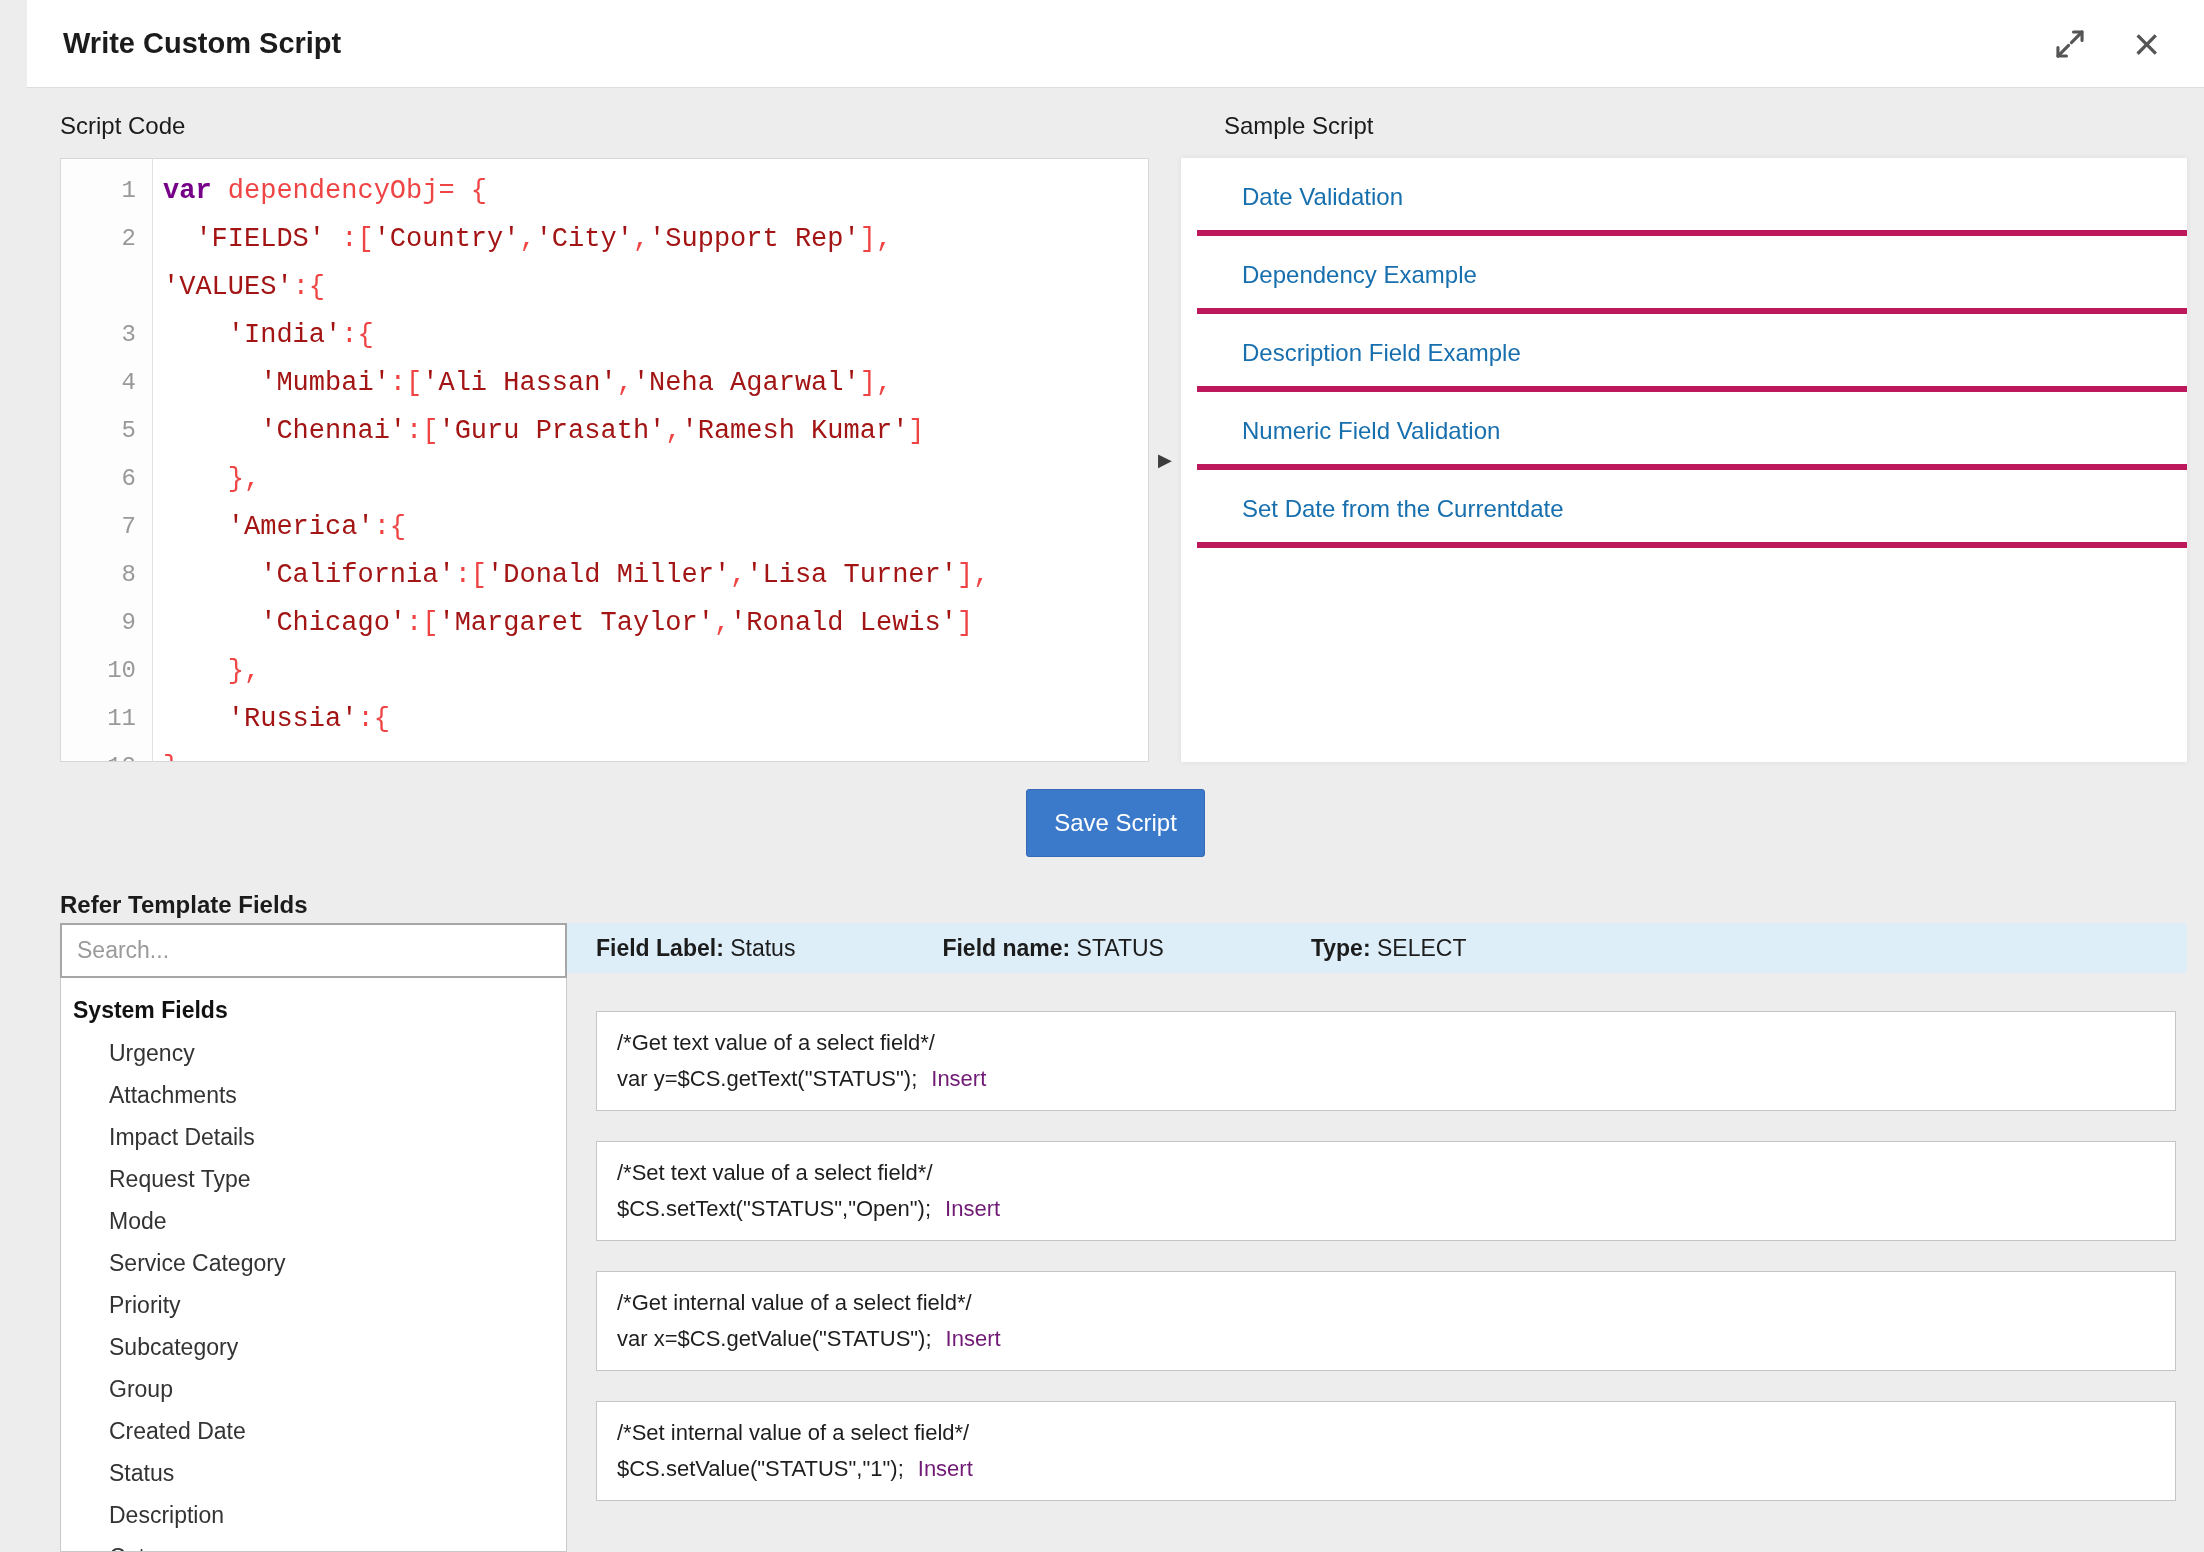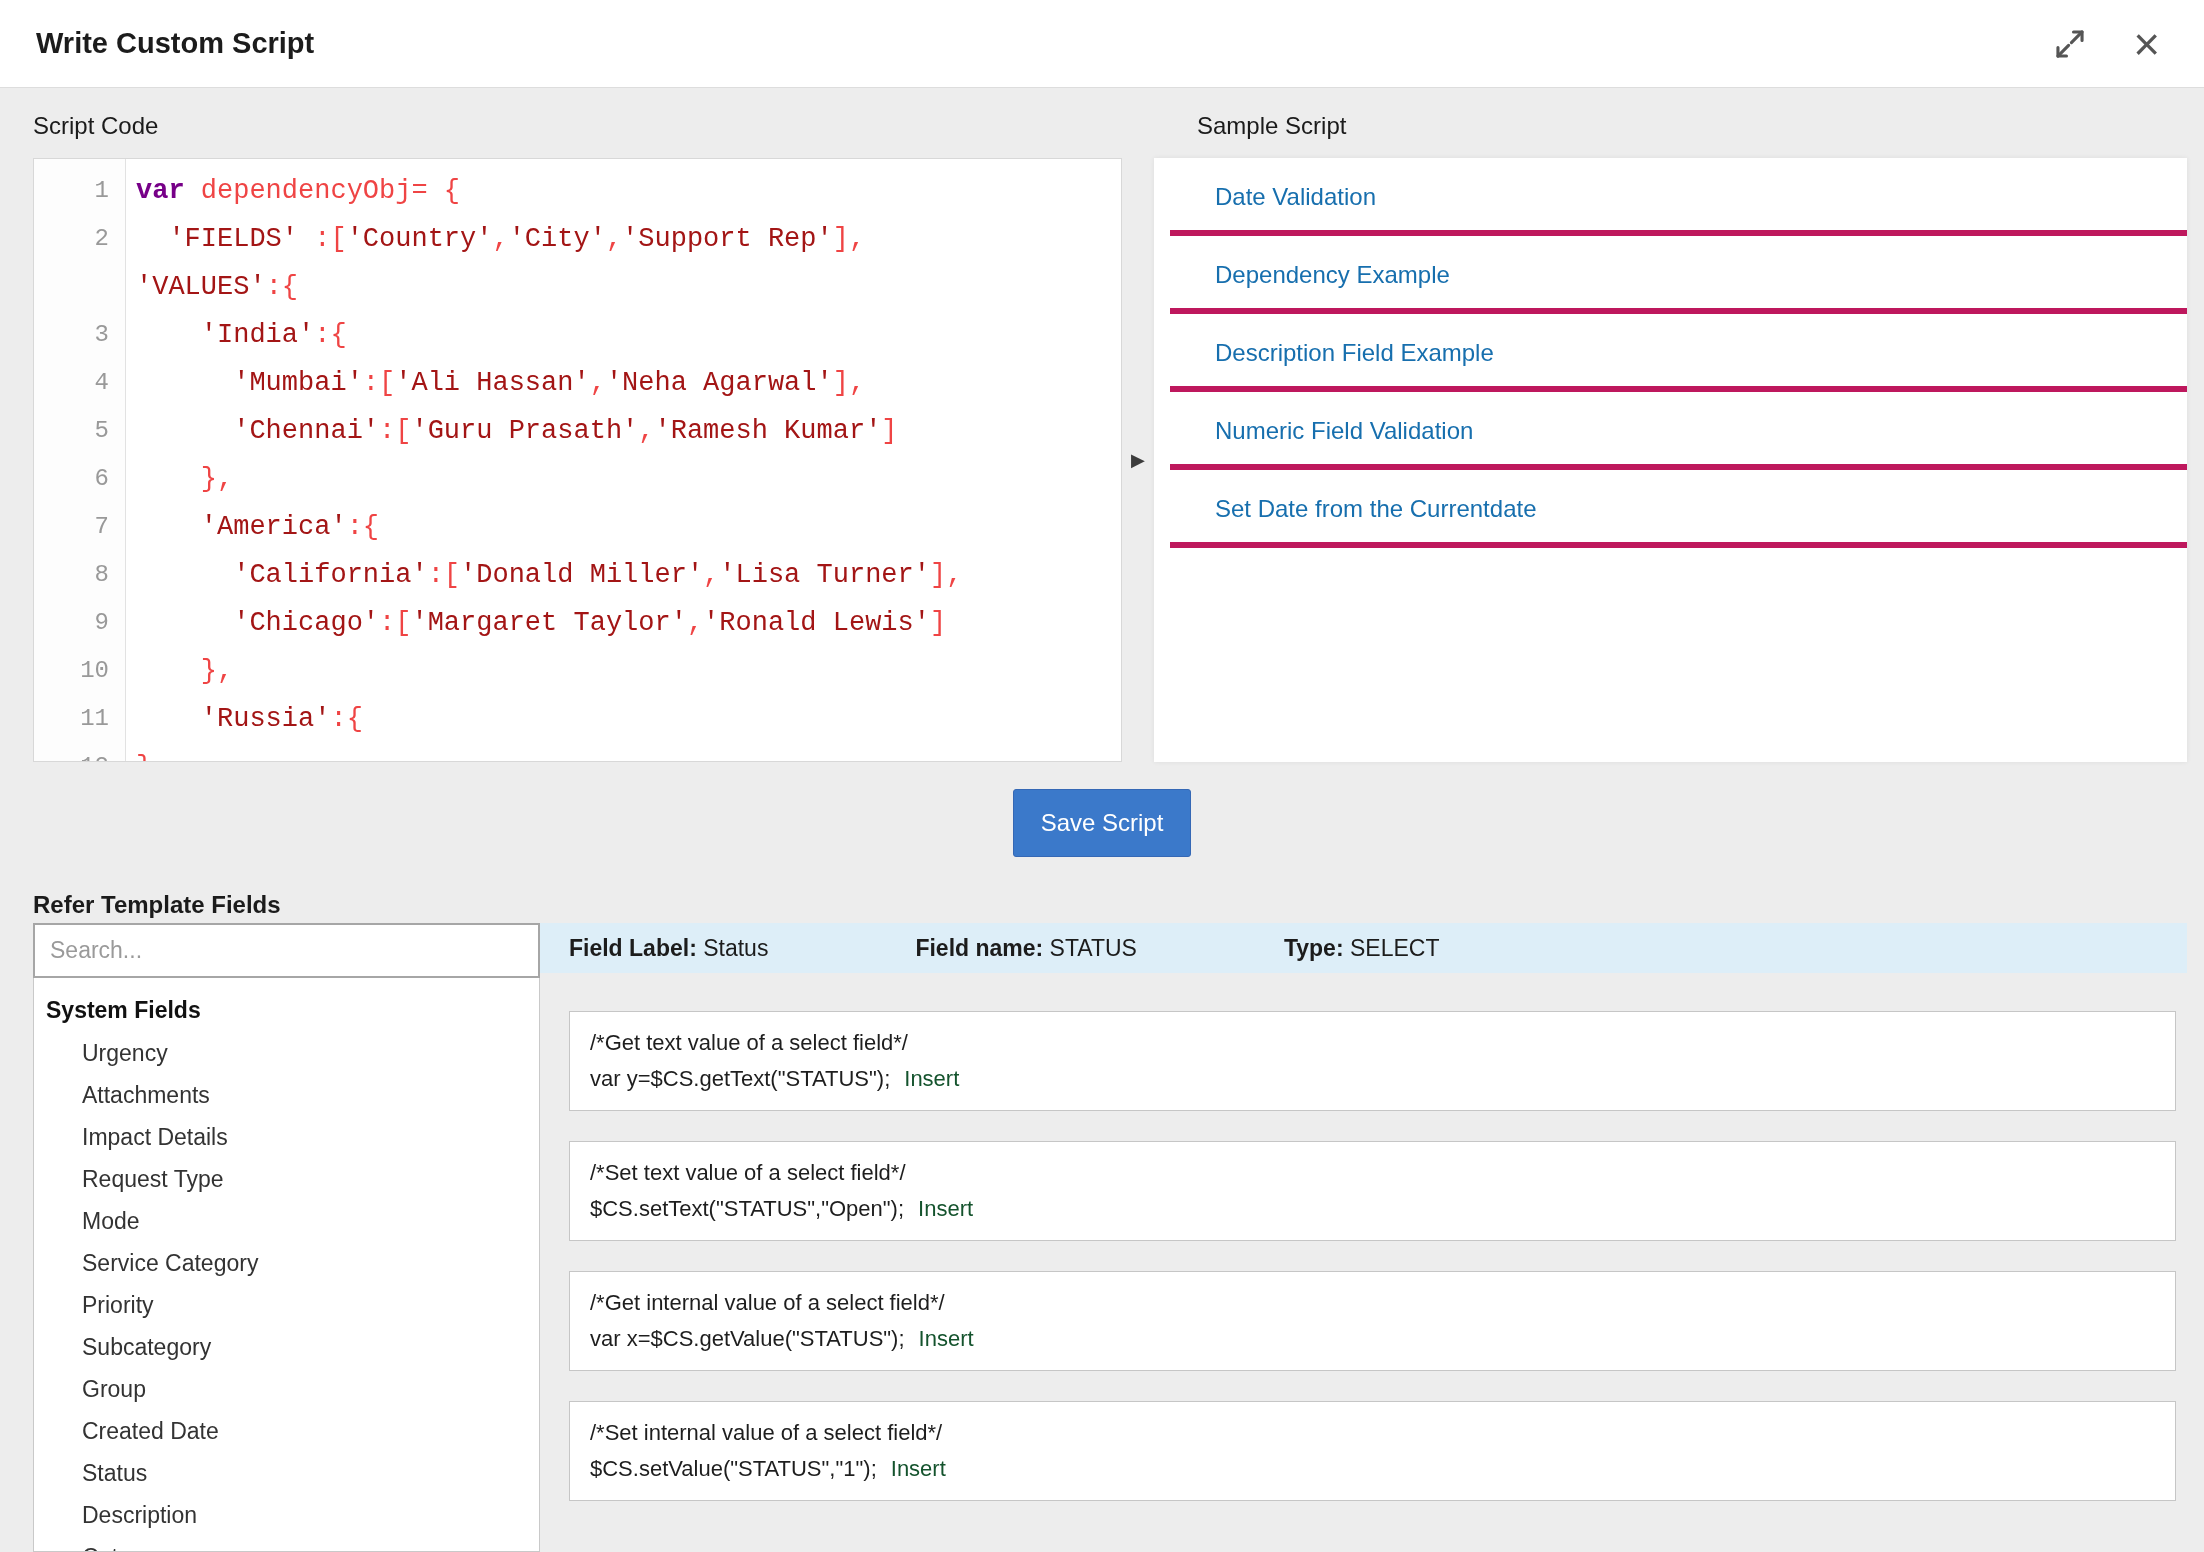--- a/index.html
+++ b/index.html
@@ -1,19 +1,19 @@
 <!DOCTYPE html>
 <html><head>
 <meta charset="utf-8">
 <style>
   * { margin:0; padding:0; box-sizing:border-box; }
   html, body { width:2204px; height:1552px; overflow:hidden; }
   body { font-family:"Liberation Sans","DejaVu Sans",sans-serif; background:#ededed; color:#222; }
 
-  .dialog { width:100%; height:100%; display:flex; flex-direction:column; }
+  .dialog { width:100%; height:100%; display:flex; flex-direction:column;padding-left:27px; }
 
   .dialog-header { flex:0 0 88px; background:#fff; border-bottom:1px solid #ddd; display:flex; align-items:center; padding:0 44px 0 36px; }
   .dialog-title { font-size:29px; font-weight:bold; color:#1c1c1c; }
   .header-icons { margin-left:auto; display:flex; align-items:center; gap:46px; }
   .icon-btn { cursor:pointer; color:#555; display:flex; align-items:center; }
   .close-glyph { font-size:46px; line-height:1; color:#555; }
 
   .labels-row { position:relative; padding:24px 17px 14px 33px; height:70px; }
   .section-label { font-size:24px; font-weight:normal; color:#1b1b1b; }
   .sample-label { position:absolute; left:1197px; top:24px; }
@@ -48,21 +48,21 @@
   .fields-group-label { font-size:23px; font-weight:bold; color:#111; padding-left:12px; height:44px; line-height:44px; }
   .field-item { font-size:23px; color:#333; padding-left:48px; height:42px; line-height:42px; cursor:pointer; }
 
   .detail-col { flex:1; display:flex; flex-direction:column; min-width:0; }
   .field-info-bar { flex:0 0 50px; background:#ddeef8; display:flex; align-items:center; padding-left:29px; font-size:23px; color:#1c1c1c; }
   .info-pair { margin-right:147px; white-space:nowrap; }
   .info-key { font-weight:bold; }
   .detail-content { padding:38px 11px 0 29px; }
   .methods-intro { font-size:23px; font-weight:bold; color:#111; margin-bottom:22px; }
   .method-box { background:#fff; border:1px solid #c6c6c6; padding:13px 20px; margin-bottom:30px; font-size:22px; line-height:36px; color:#1e1e1e; }
-  .insert-link { color:#14532d; margin-left:14px; text-decoration:none; cursor:pointer; }
+  .insert-link { color:#701a75; margin-left:14px; text-decoration:none; cursor:pointer; }
 </style>
 </head>
 <body>
 
 <div class="dialog">
 
   <div class="dialog-header">
     <div class="dialog-title">Write Custom Script</div>
     <div class="header-icons">
       <span class="icon-btn">

